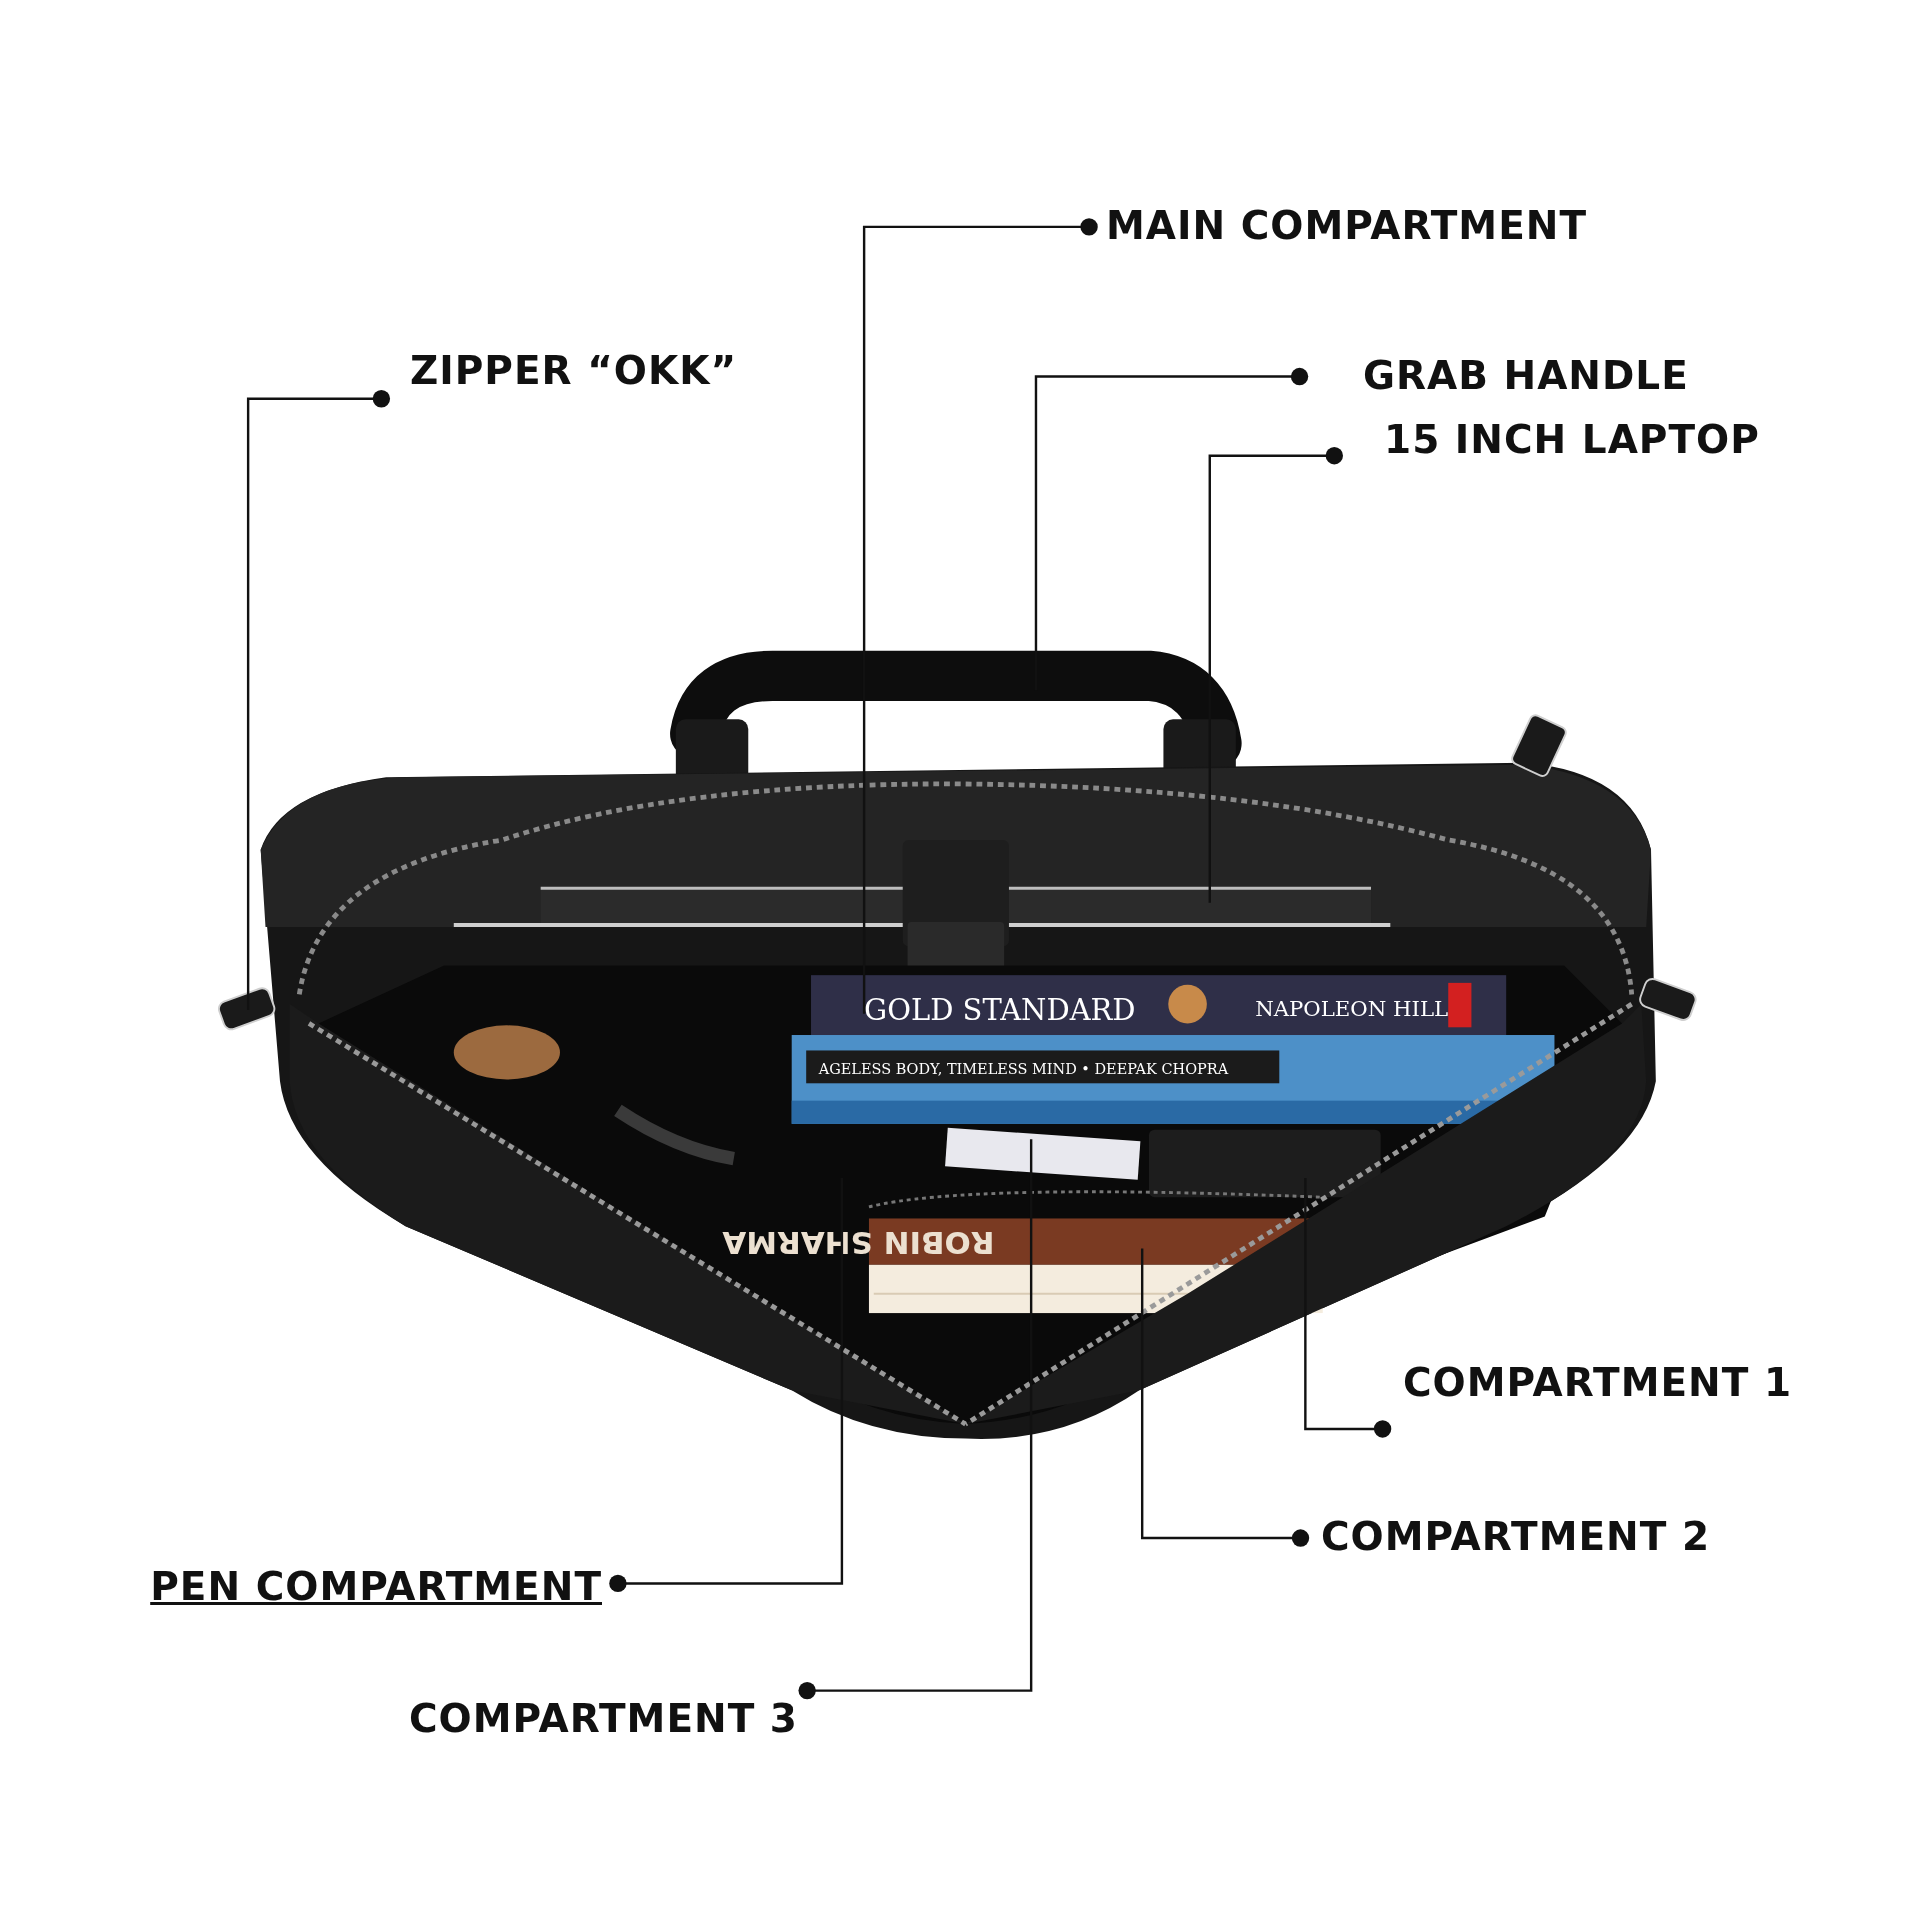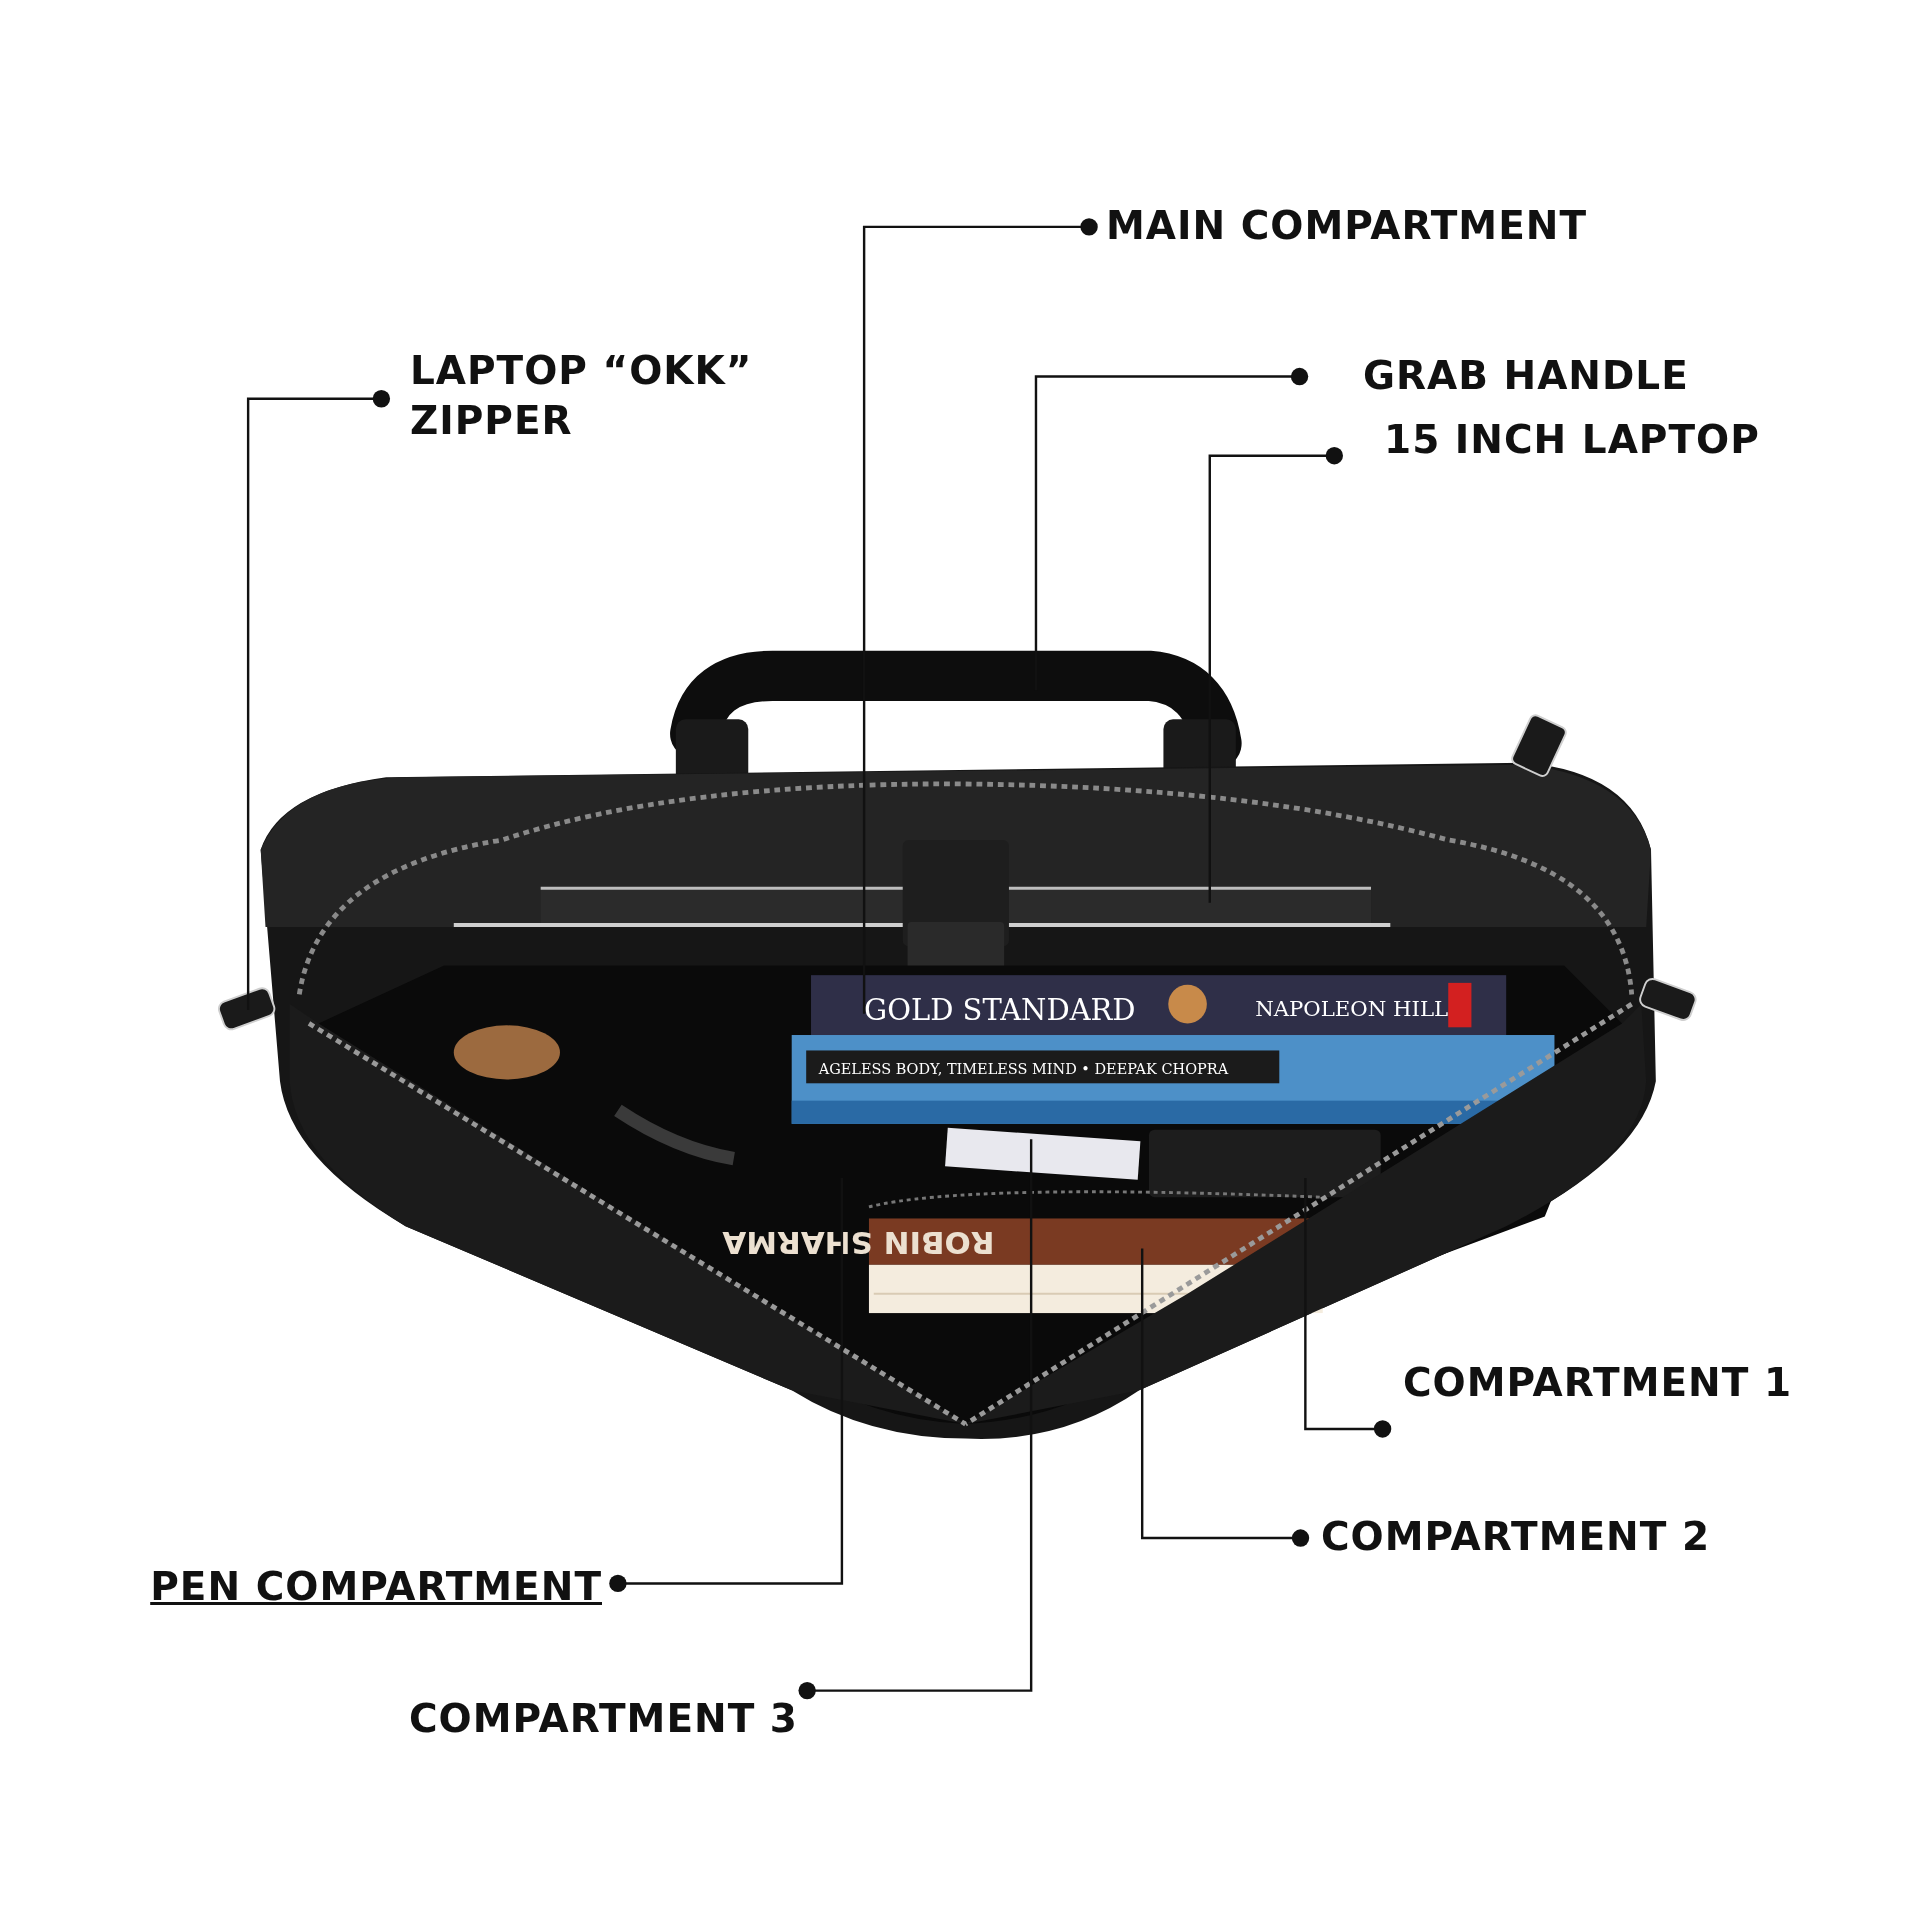--- a/index.html
+++ b/index.html
@@ -107,22 +107,21 @@
     <circle cx="640" cy="1640" r="9"></circle>
     <circle cx="836" cy="1751" r="9"></circle>
   </g>
 </svg>
 
 <div class="label" style="left:1106px; top:201px;">
   <span>MAIN COMPARTMENT</span>
 </div>
 
 <div class="label" style="left:410px; top:346px;">
-  <span class="line2">LAPTOP “OKK”</span>
-  <span class="line2">ZIPPER</span>
+  <span class="line2">ZIPPER “OKK”</span>
 </div>
 
 <div class="label" style="left:1325px; top:351px;margin-left:38px;">
   <span>GRAB HANDLE</span>
 </div>
 
 <div class="label" style="left:1348px; top:415px;margin-left:36px;">
   <span class="line2">15 INCH LAPTOP</span>
 </div>
 

